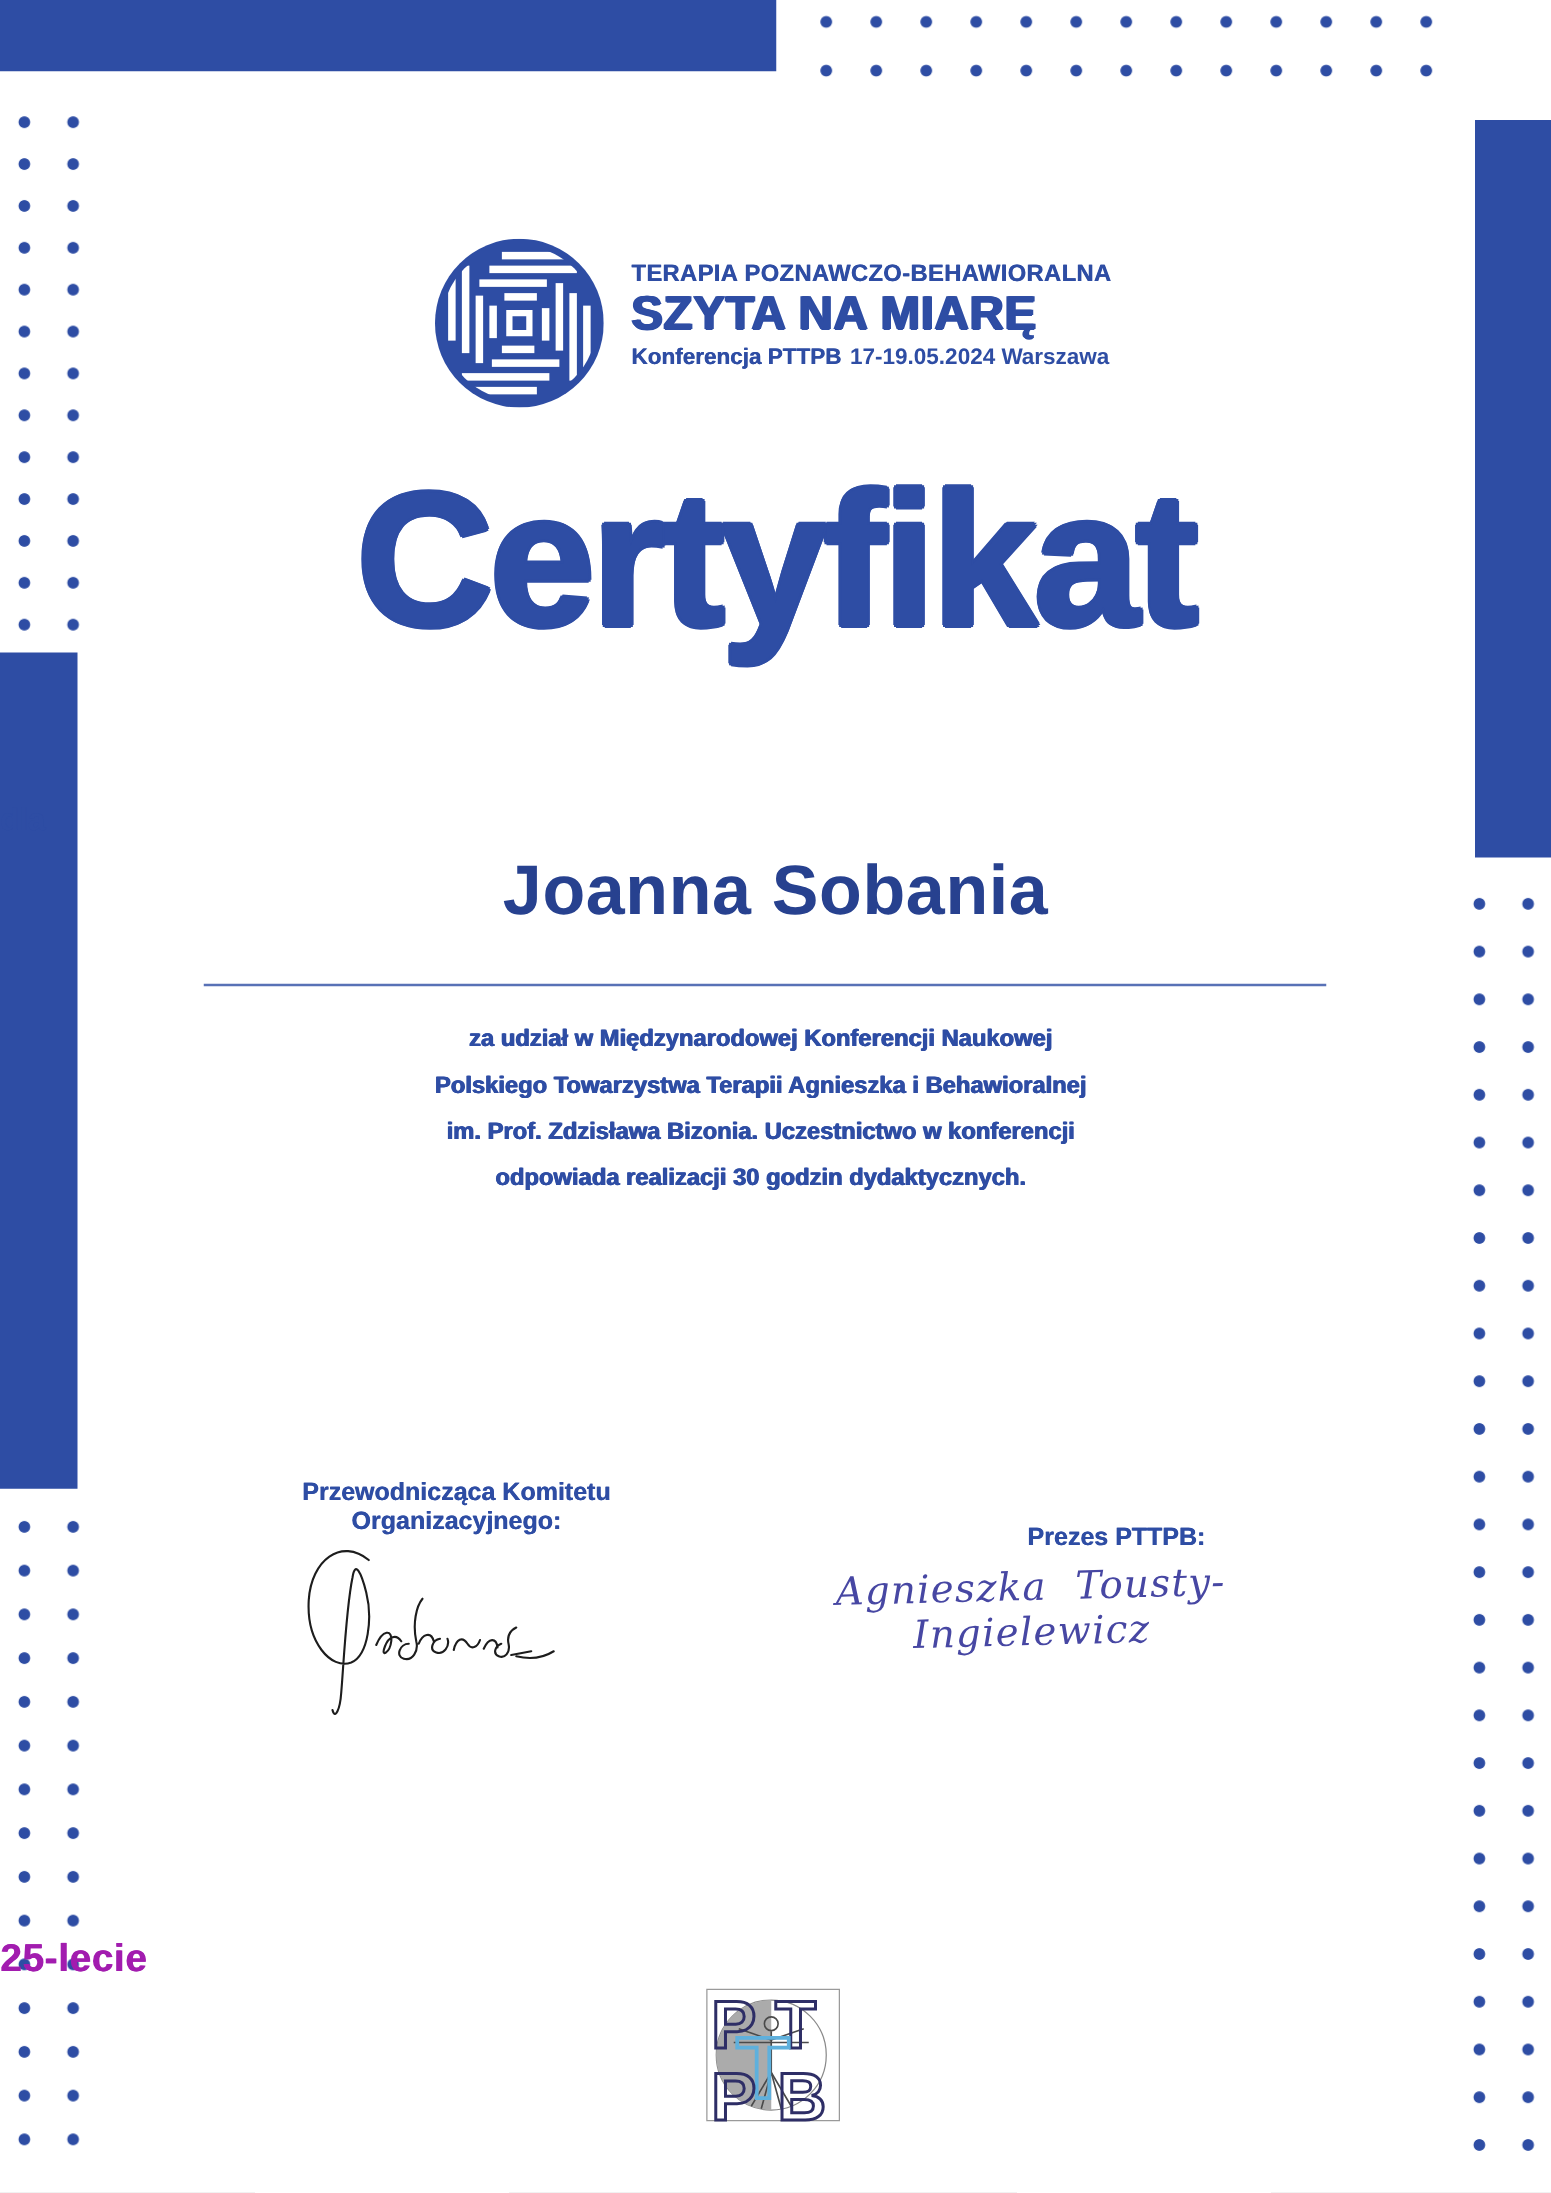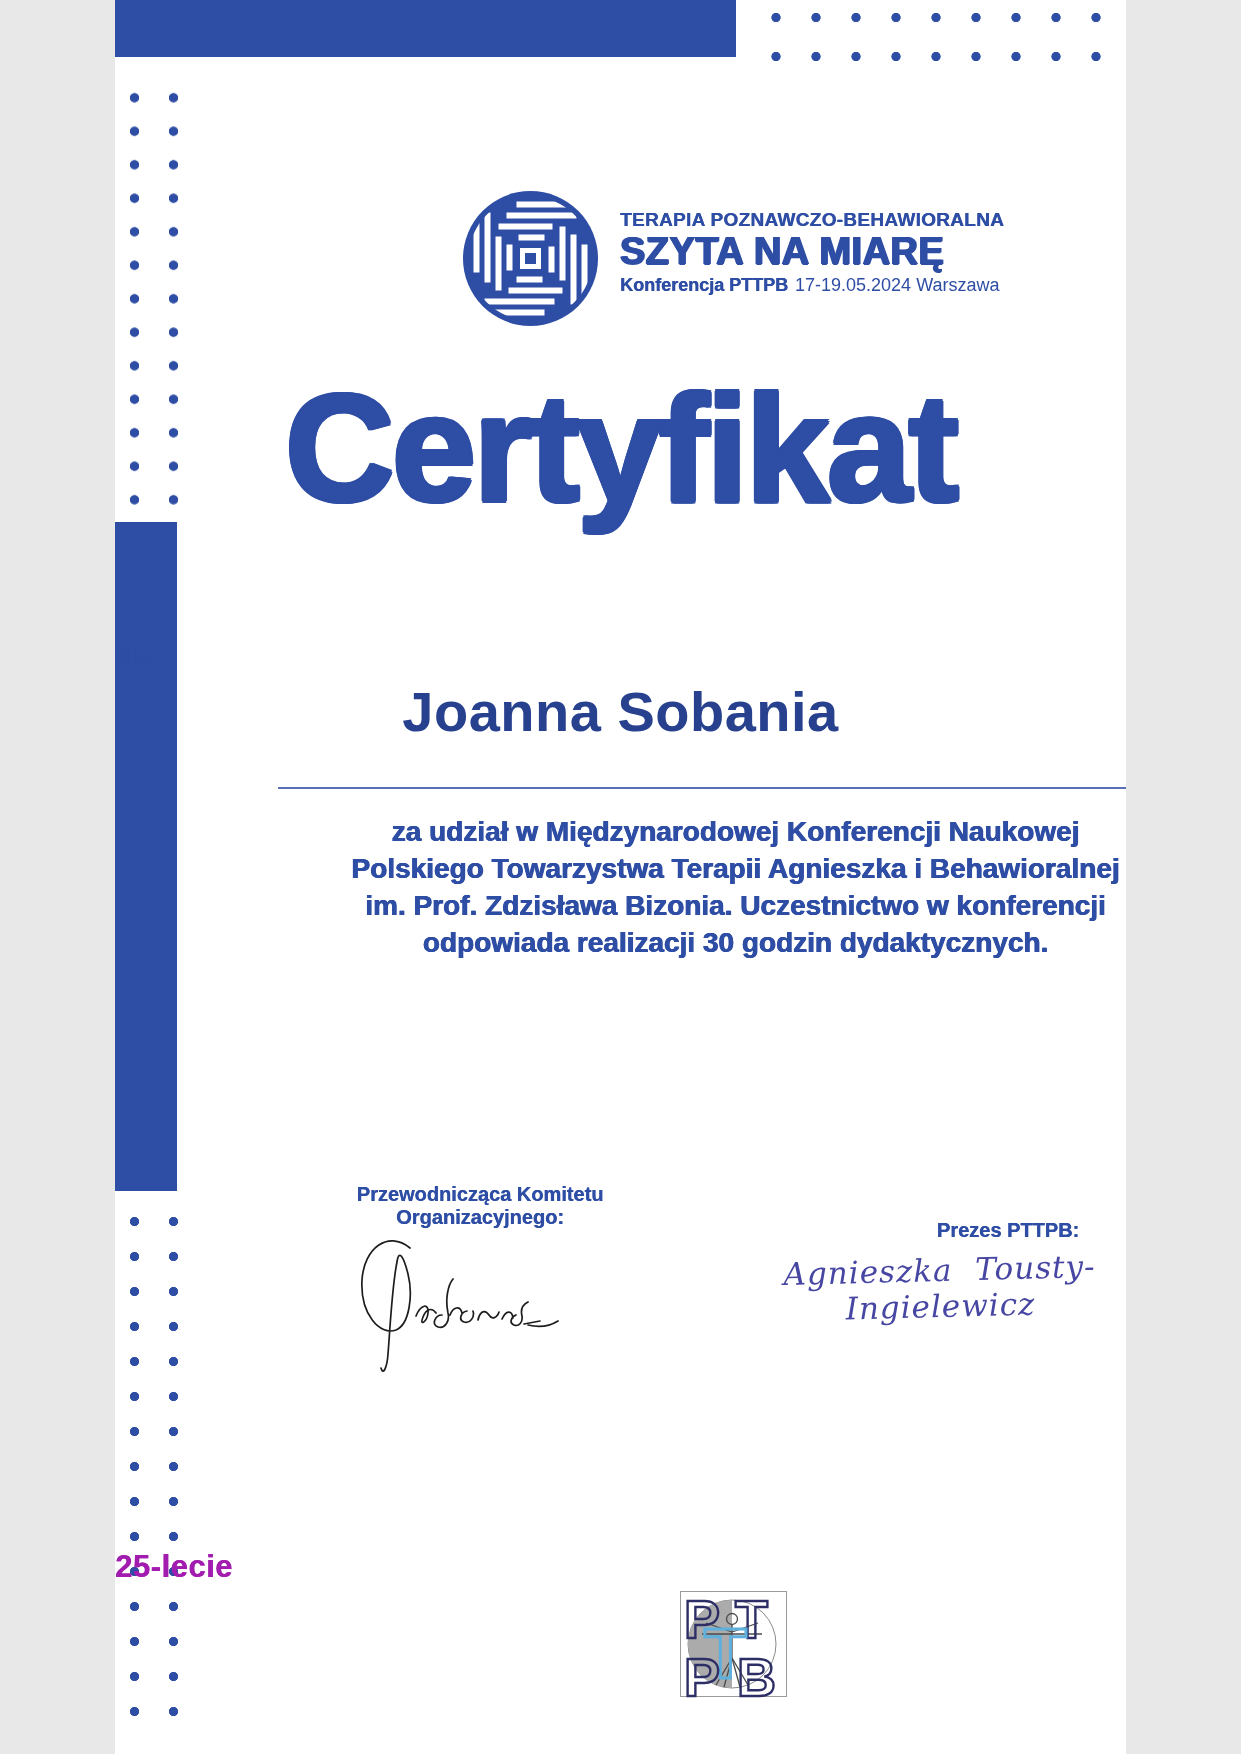--- a/index.html
+++ b/index.html
@@ -1,17 +1,17 @@
 <!DOCTYPE html>
 <html><head>
 <meta charset="utf-8">
 <style>
   html,body{margin:0;padding:0;background:#e8e8e8;}
   #certificate{
-    position:relative;width:1011px;height:1754px;margin:0 auto;
+    position:relative;width:1241px;height:1754px;margin:0 auto;
     background:#ffffff;overflow:hidden;
     font-family:"Liberation Sans",sans-serif;color:#2e4da4;
   }
   .abs{position:absolute;}
   .bar{background:#2e4da4;}
   .bar-tl{left:0;top:0;width:621px;height:57px;}
   .bar-right{left:1180px;top:96px;width:61px;height:590px;}
   .bar-left{left:0;top:522px;width:62px;height:669px;}
   .dots{
     background-image:radial-gradient(circle,#2e4da4 4.3px,rgba(46,77,164,0) 5px);
@@ -22,36 +22,36 @@
   .dots-r{left:1164px;top:704px;width:78px;height:1031px;background-size:39px 38.2px;}
 
   .emblem{left:348px;top:191px;width:135px;height:135px;}
   .header-text{left:505px;top:209px;width:420px;}
   .tagline{font-size:19px;font-weight:bold;letter-spacing:.3px;
     text-shadow:.4px 0 0 currentColor;}
   .brand{font-size:38px;font-weight:bold;line-height:1.05;letter-spacing:.5px;margin-top:1px;
     text-shadow:1px 0 0 currentColor,-1px 0 0 currentColor,0 .8px 0 currentColor;}
   .event{font-size:18px;margin-top:3px;}
   .event b{text-shadow:.4px 0 0 currentColor;}
-  .event span{margin-left:7px;font-weight:normal;}
+  .event span{margin-left:7px;font-weight:bold;}
 
   .title{left:0;top:372px;width:100%;text-align:center;
     font-size:152px;line-height:1;font-weight:bold;letter-spacing:-3px;
     text-shadow:2.2px 0 0 currentColor,-2.2px 0 0 currentColor,0 2.2px 0 currentColor,
       0 -2.2px 0 currentColor,1.6px 1.6px 0 currentColor,-1.6px 1.6px 0 currentColor,
       1.6px -1.6px 0 currentColor,-1.6px -1.6px 0 currentColor;}
 
   .dla{left:0;top:642px;width:100%;text-align:left;font-size:25px;font-weight:bold;
     text-shadow:.5px 0 0 currentColor;}
   .name{left:0;top:679px;width:100%;text-align:center;font-size:56px;font-weight:bold;
     color:#27418f;letter-spacing:.5px;}
   .rule{left:163px;top:787px;width:898px;height:2px;background:#2e4da4;opacity:.8;}
 
-  .body-text{left:140px;top:813px;width:961px;text-align:center;
-    font-size:28px;font-weight:bold;line-height:37px;
+  .body-text{left:128px;top:813px;width:961px;text-align:center;
+    font-size:19px;font-weight:bold;line-height:37px;
     text-shadow:.6px 0 0 currentColor,-.3px 0 0 currentColor;}
 
   .sig-label{top:1183px;font-size:20px;font-weight:bold;text-align:center;
     text-shadow:.4px 0 0 currentColor;}
   .sig-label-left{left:160px;width:410px;}
   .sig-label-right{left:698px;width:390px;margin-top:36px;}
   .sig-left{left:235px;top:1232px;width:225px;height:140px;}
   .sig-right{left:600px;top:1252px;width:450px;text-align:center;
     font-family:"DejaVu Serif",serif;font-style:italic;font-size:31px;
     color:#4747a3;letter-spacing:1px;word-spacing:12px;transform:rotate(-1.5deg);}

